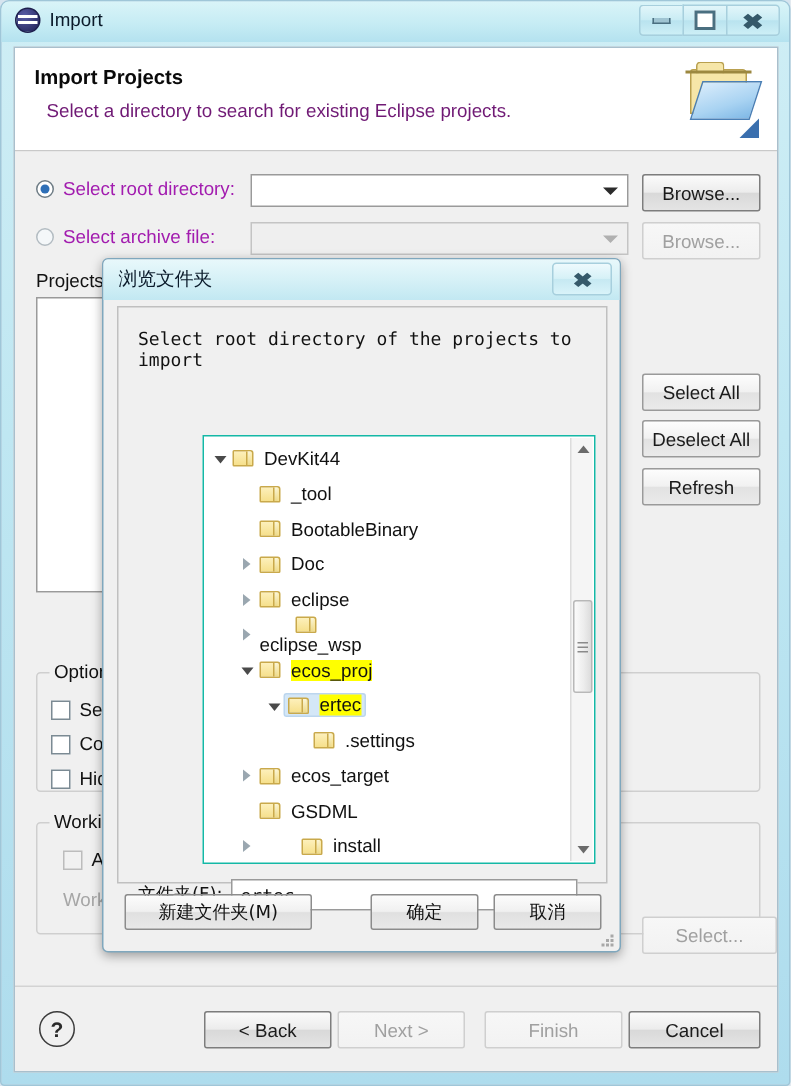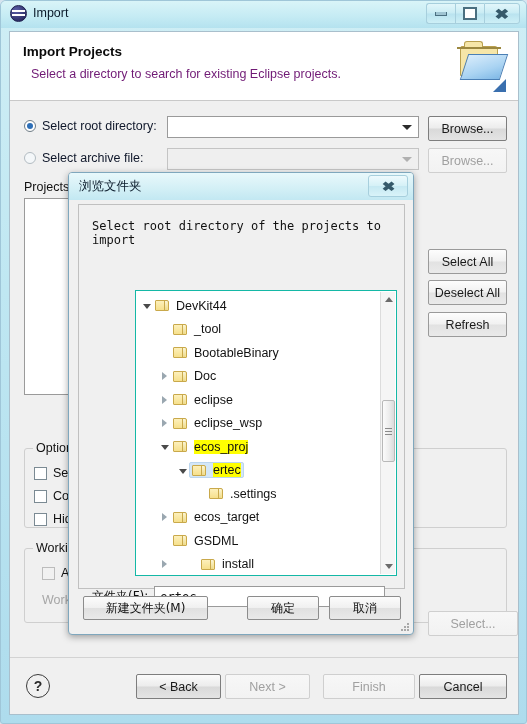--- a/index.html
+++ b/index.html
@@ -63,21 +63,21 @@
   .folder-arrow{position:absolute;right:2px;bottom:0px;width:0;height:0;
     border-left:13px solid transparent;border-bottom:13px solid #3a6fae;}
   
   #form{position:absolute;left:0;top:69px;right:0;bottom:56px;background:#f0f0f0;}
   .radio-row{position:absolute;display:flex;align-items:center;}
   .radio{width:12px;height:12px;border-radius:50%;background:#ffffff;
     border:1px solid #6f7d86;box-sizing:border-box;position:relative;flex:none;}
   .radio.on:after{content:"";position:absolute;left:2px;top:2px;width:6px;height:6px;border-radius:50%;
     background:#2e6fb7;}
   .radio.off{border-color:#b3bcc2;background:#f4f7f9;}
-  .rlabel{font-size:12.5px;color:#0f172a;margin-left:6px;}
+  .rlabel{font-size:12.5px;color:#a21caf;margin-left:6px;}
   .combo{position:absolute;height:22px;background:#ffffff;border:1px solid #9a9a9a;box-sizing:border-box;}
   .combo.dis{background:#efefef;border-color:#c4c4c4;}
   .combo .arrow{position:absolute;right:6px;top:8px;width:0;height:0;
     border-left:5px solid transparent;border-right:5px solid transparent;border-top:5px solid #2b2b2b;}
   .combo.dis .arrow{border-top-color:#b0b0b0;}
   .btn{
     position:absolute;height:25px;box-sizing:border-box;
     background:linear-gradient(180deg,#fdfdfd 0%,#f1f1f1 48%,#e2e2e2 52%,#eaeaea 100%);
     border:1px solid #9a9a9a;border-radius:2px;color:#1a1a1a;font-size:12.5px;
     display:flex;align-items:center;justify-content:center;
@@ -316,21 +316,21 @@
             </div>
             <div class="tnode" style="padding-left: 18px;">
               <span class="texp closed"></span>
               <span class="" style="display: flex; align-items: center;">
                 <span class="ficon"></span>
                 <span class="tlabel">eclipse</span>
               </span>
             </div>
             <div class="tnode" style="padding-left: 18px;">
               <span class="texp closed"></span>
-              <span class="" style="display: flex; align-items: center;">
+              <span class="" style="display: flex; align-items: center; flex-direction: column;">
                 <span class="ficon"></span>
                 <span class="tlabel">eclipse_wsp</span>
               </span>
             </div>
             <div class="tnode" style="padding-left: 18px;">
               <span class="texp open"></span>
               <span class="" style="display: flex; align-items: center;">
                 <span class="ficon"></span>
                 <span class="tlabel hl">ecos_proj</span>
               </span>

